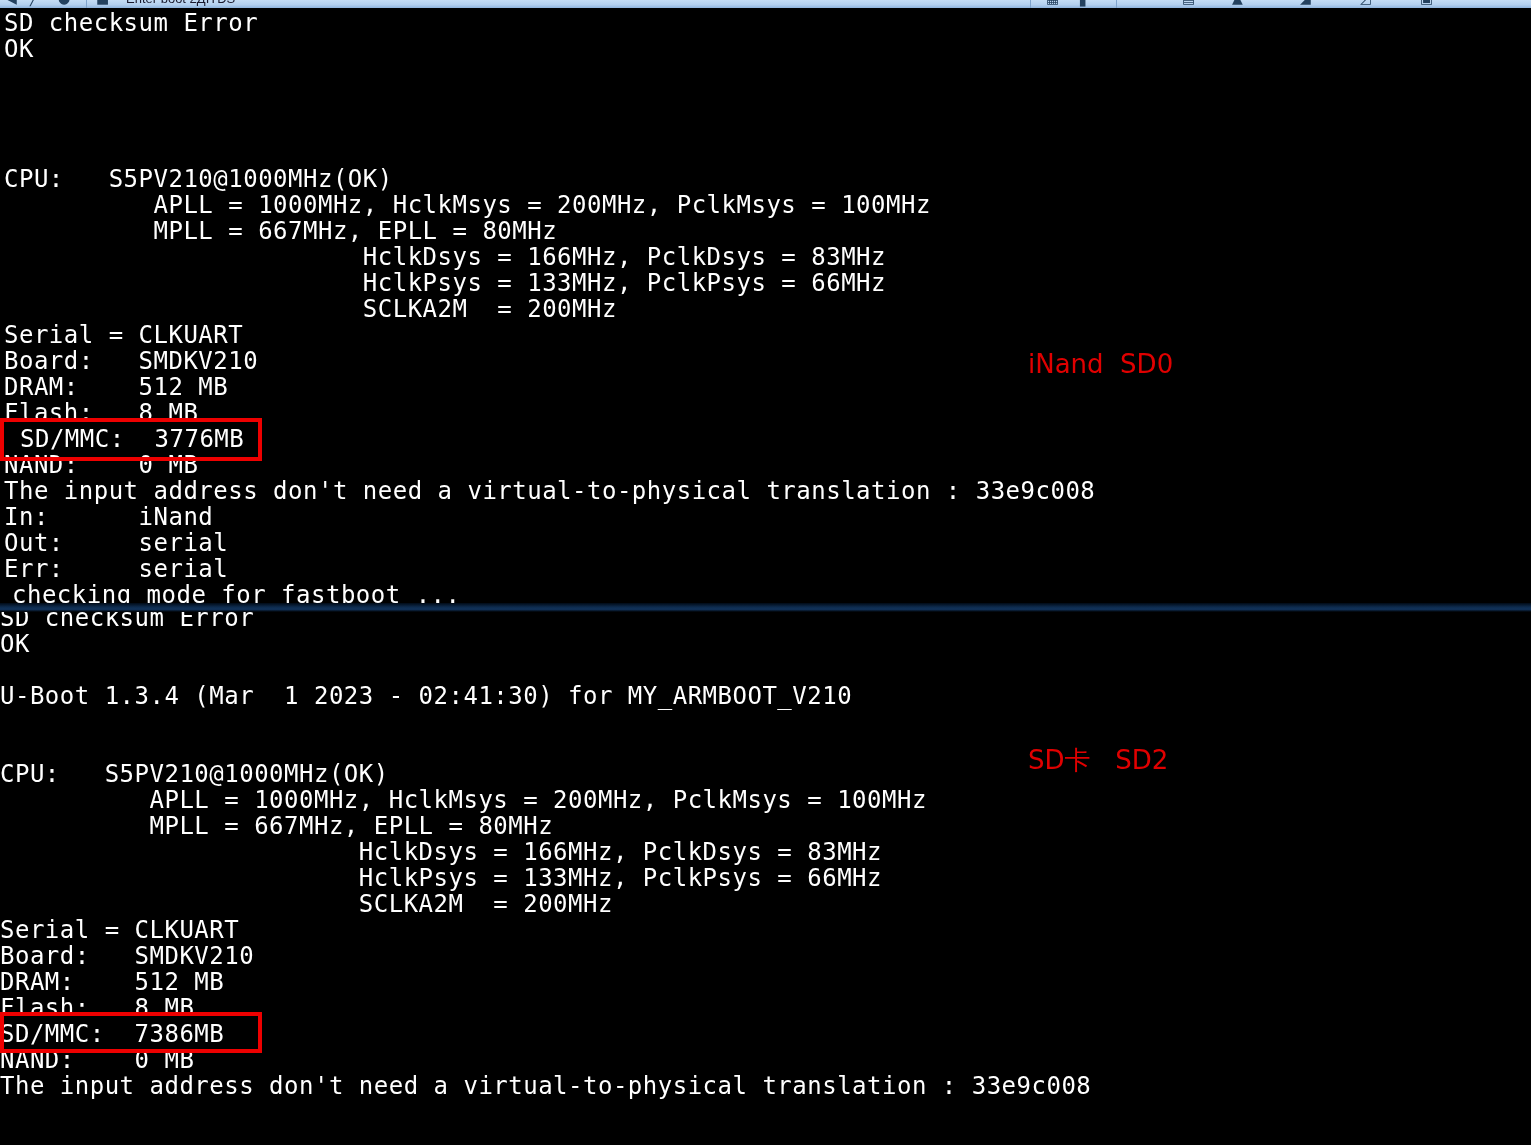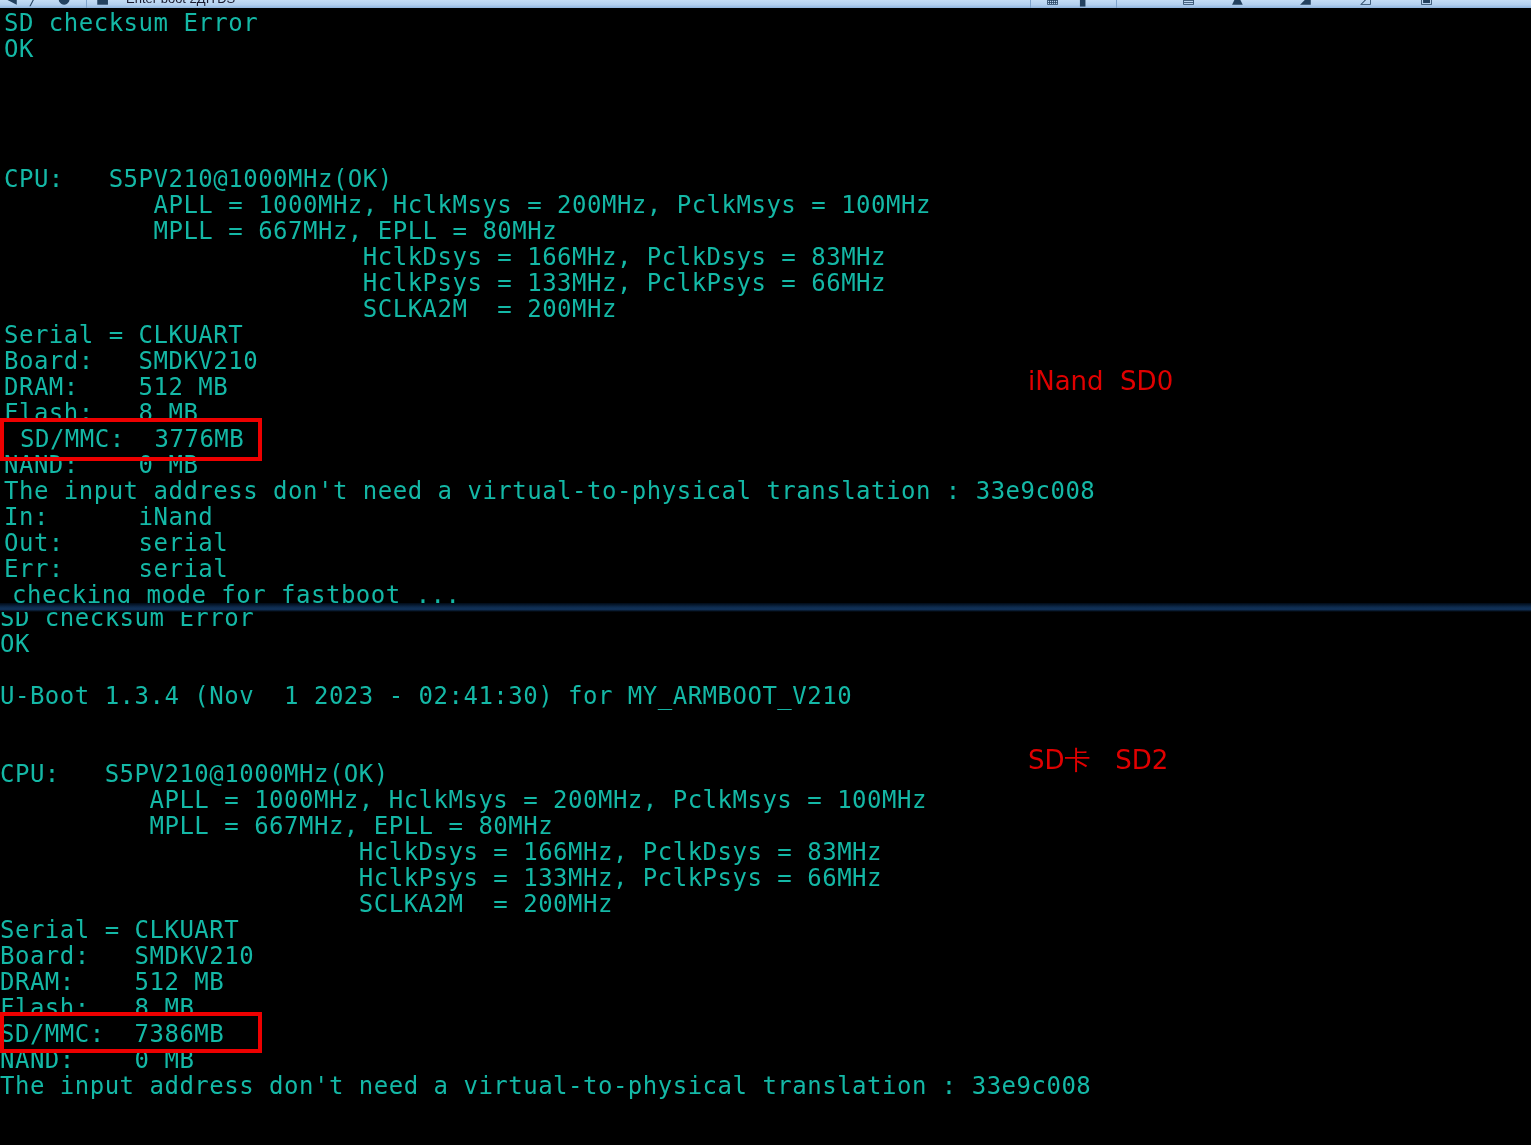--- a/index.html
+++ b/index.html
@@ -75,21 +75,21 @@
     top: 603px;
     width: 1531px;
     height: 9px;
     background: linear-gradient(to bottom, #000a16 0%, #0e2b4d 45%, #11335c 70%, #000000 100%);
   }
 
   
   .line {
     position: absolute;
     white-space: pre;
-    color: #14b8a6;
+    color: #ffffff;
     font-family: "DejaVu Sans Mono", "Liberation Mono", monospace;
     font-size: 24px;
     line-height: 26px;
     letter-spacing: 0.5px;
   }
 
   
   .annotation {
     position: absolute;
     white-space: pre;
@@ -145,31 +145,31 @@
   <div class="line" style="left:4px;  top:366px;">DRAM:    512 MB</div>
   <div class="line" style="left:4px;  top:392px;">Flash:   8 MB</div>
   <div class="line" style="left:20px;  top:418px;text-align:right;">SD/MMC:  3776MB</div>
   <div class="line" style="left:4px;  top:444px;">NAND:    0 MB</div>
   <div class="line" style="left:4px;  top:470px;">The input address don't need a virtual-to-physical translation : 33e9c008</div>
   <div class="line" style="left:4px;  top:496px;">In:      iNand</div>
   <div class="line" style="left:4px;  top:522px;">Out:     serial</div>
   <div class="line" style="left:4px;  top:548px;">Err:     serial</div>
   <div class="line" style="left:4px;  top:574px;margin-left:8px;">checking mode for fastboot ...</div>
 
-  <div class="annotation" style="left:1028px; top:358px;">iNand  SD0</div>
+  <div class="annotation" style="left:1028px; top:341px;">iNand  SD0</div>
 </div>
 
 <div class="highlight-box" style="left:0px; top:418px; width:262px; height:43px;"></div>
 
 <div id="pane-divider"></div>
 
 <div class="console-pane" id="console-pane-sdcard">
   <div class="line" style="left:0px; top:-7px;">SD checksum Error</div>
   <div class="line" style="left:0px; top:19px;">OK</div>
-  <div class="line" style="left:0px; top:71px;">U-Boot 1.3.4 (Nov  1 2023 - 02:41:30) for MY_ARMBOOT_V210</div>
+  <div class="line" style="left:0px; top:71px;">U-Boot 1.3.4 (Mar  1 2023 - 02:41:30) for MY_ARMBOOT_V210</div>
   <div class="line" style="left:0px; top:149px;">CPU:   S5PV210@1000MHz(OK)</div>
   <div class="line" style="left:0px; top:175px;">          APLL = 1000MHz, HclkMsys = 200MHz, PclkMsys = 100MHz</div>
   <div class="line" style="left:0px; top:201px;">          MPLL = 667MHz, EPLL = 80MHz</div>
   <div class="line" style="left:0px; top:227px;">                        HclkDsys = 166MHz, PclkDsys = 83MHz</div>
   <div class="line" style="left:0px; top:253px;">                        HclkPsys = 133MHz, PclkPsys = 66MHz</div>
   <div class="line" style="left:0px; top:279px;">                        SCLKA2M  = 200MHz</div>
   <div class="line" style="left:0px; top:305px;">Serial = CLKUART</div>
   <div class="line" style="left:0px; top:331px;">Board:   SMDKV210</div>
   <div class="line" style="left:0px; top:357px;">DRAM:    512 MB</div>
   <div class="line" style="left:0px; top:383px;">Flash:   8 MB</div>

